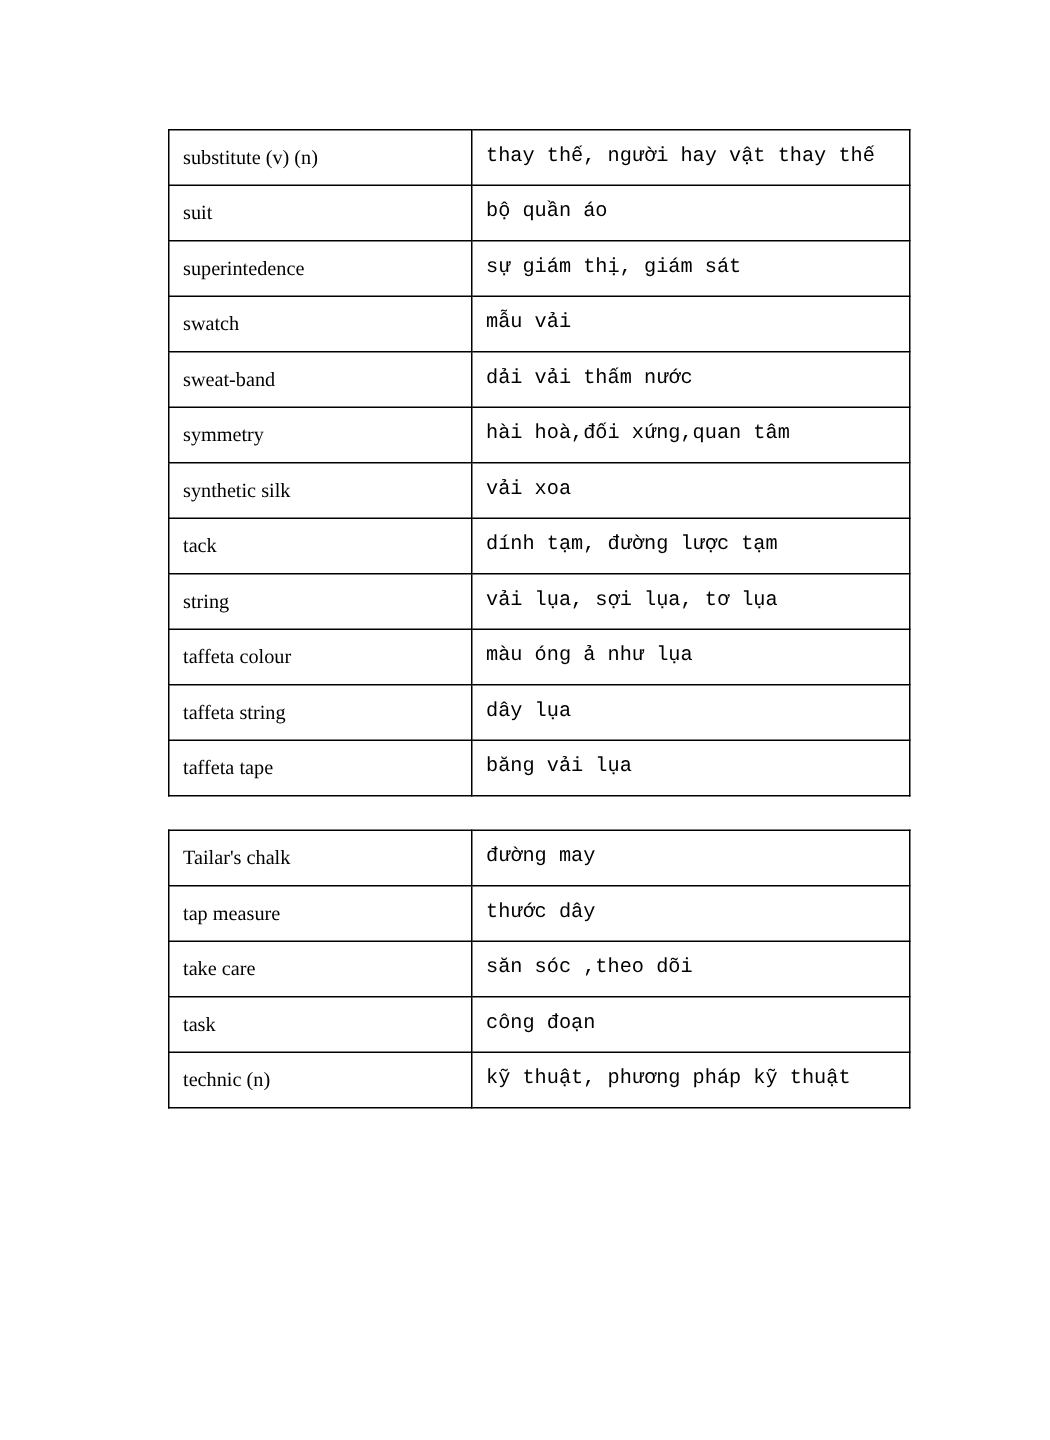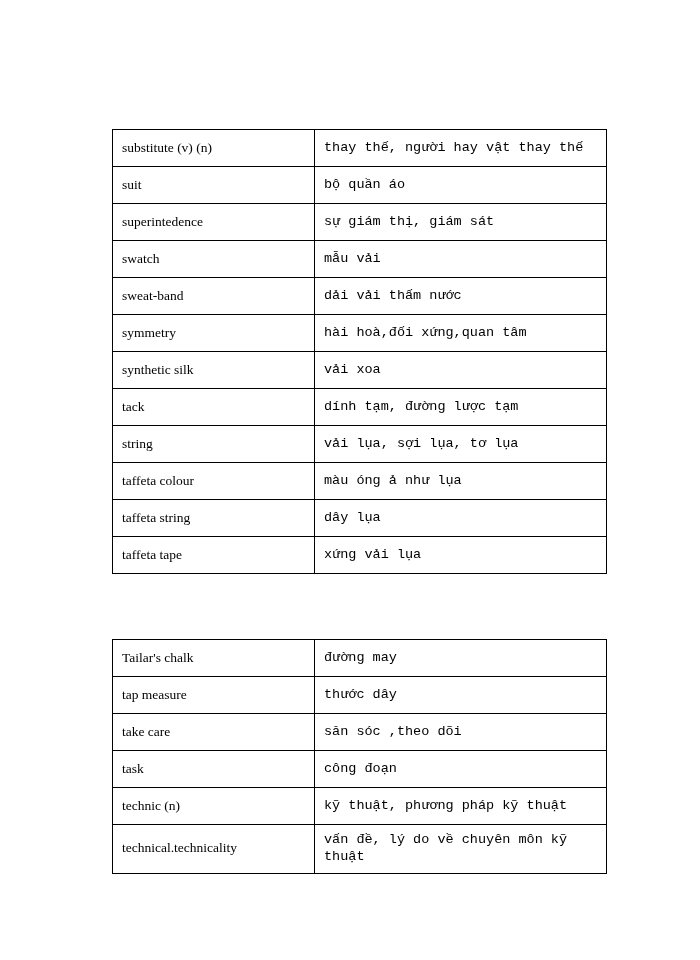--- a/index.html
+++ b/index.html
@@ -24,21 +24,20 @@
   .content {
     position: absolute;
     left: 112px;
     top: 86px;
     width: 456px;
   }
   table.glossary {
     border-collapse: collapse;
     width: 456px;
     table-layout: fixed;
-    margin-top: 43px;
   }
   table.glossary td {
     border: 1px solid #000000;
     padding: 7px 9px 7px 9px;
     font-size: 13.5px;
     line-height: 1.25;
     vertical-align: middle;
     height: 22px;
   }
   table.glossary td.term {
@@ -99,21 +98,21 @@
         <tr>
           <td class="term">taffeta colour</td>
           <td class="meaning">màu óng ả như lụa</td>
         </tr>
         <tr>
           <td class="term">taffeta string</td>
           <td class="meaning">dây lụa</td>
         </tr>
         <tr>
           <td class="term">taffeta tape</td>
-          <td class="meaning">xứng vải lụa</td>
+          <td class="meaning">băng vải lụa</td>
         </tr>
       </tbody>
     </table>
 
     <div class="table-gap"></div>
 
     <table class="glossary">
       <tbody>
         <tr>
           <td class="term">Tailar's chalk</td>
@@ -128,21 +127,17 @@
           <td class="meaning">săn sóc ,theo dõi</td>
         </tr>
         <tr>
           <td class="term">task</td>
           <td class="meaning">công đoạn</td>
         </tr>
         <tr>
           <td class="term">technic (n)</td>
           <td class="meaning">kỹ thuật, phương pháp kỹ thuật</td>
         </tr>
-        <tr>
-          <td class="term">technical.technicality</td>
-          <td class="meaning">vấn đề, lý do về chuyên môn kỹ thuật</td>
-        </tr>
       </tbody>
     </table>
 
   </div>
 </div>
 
 </body></html>

